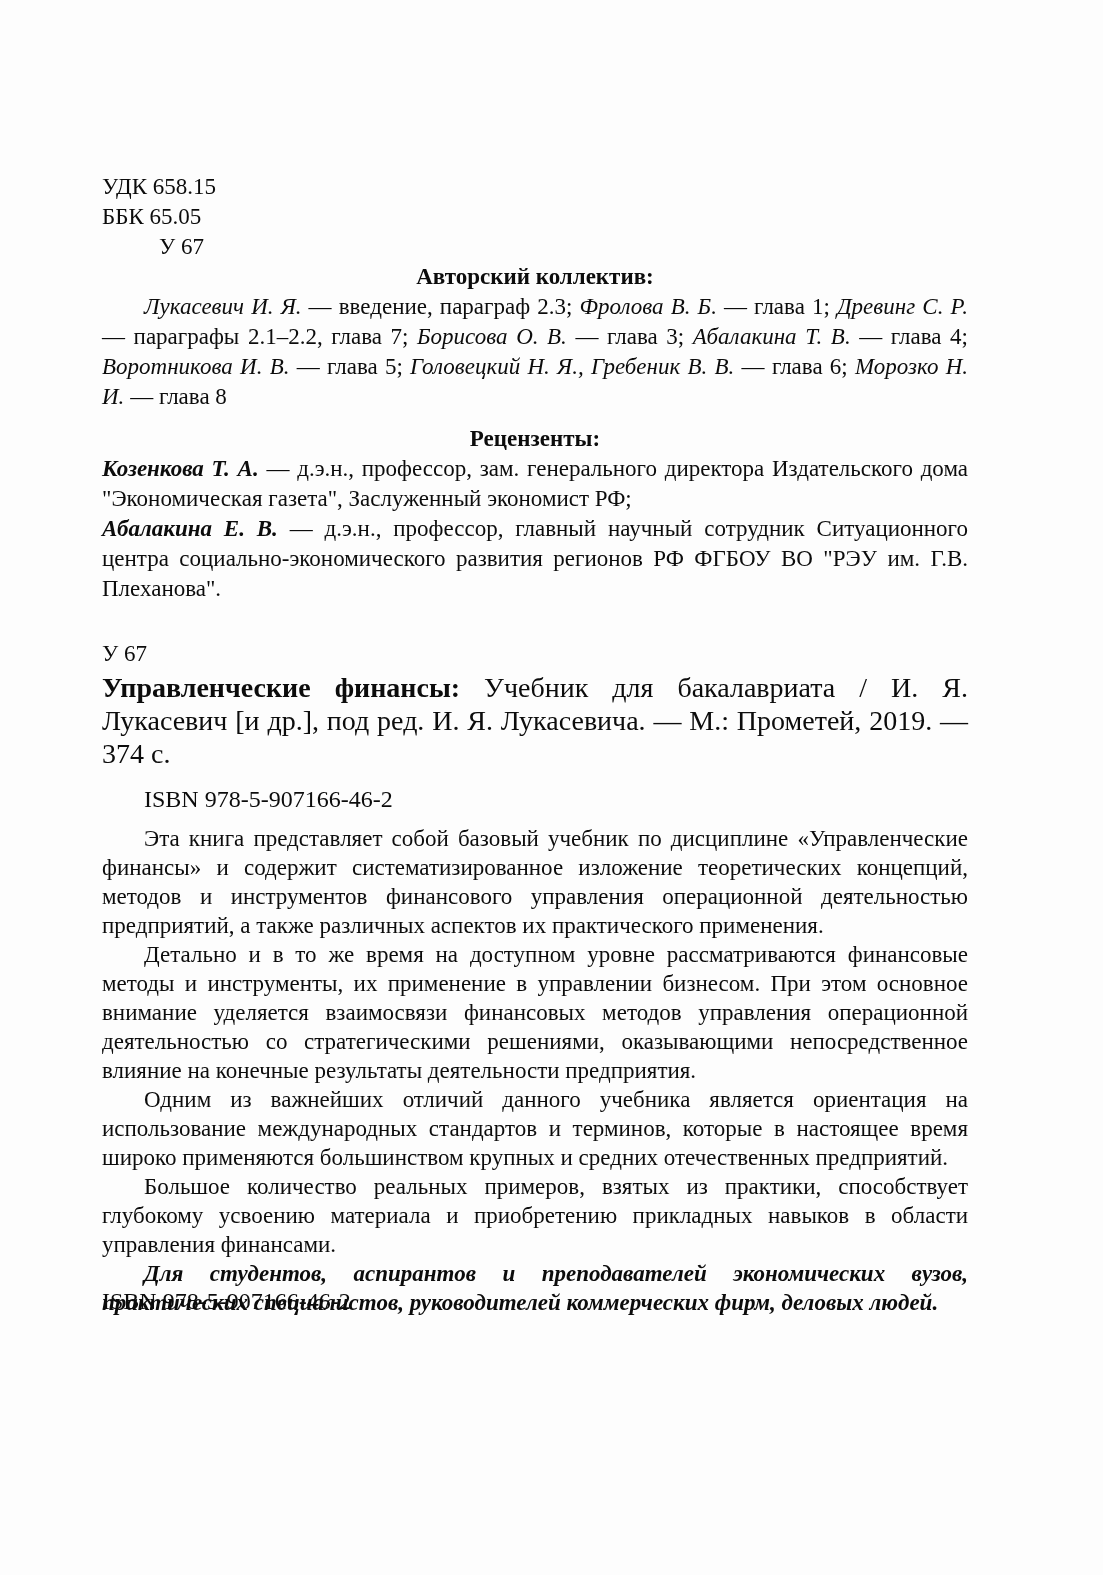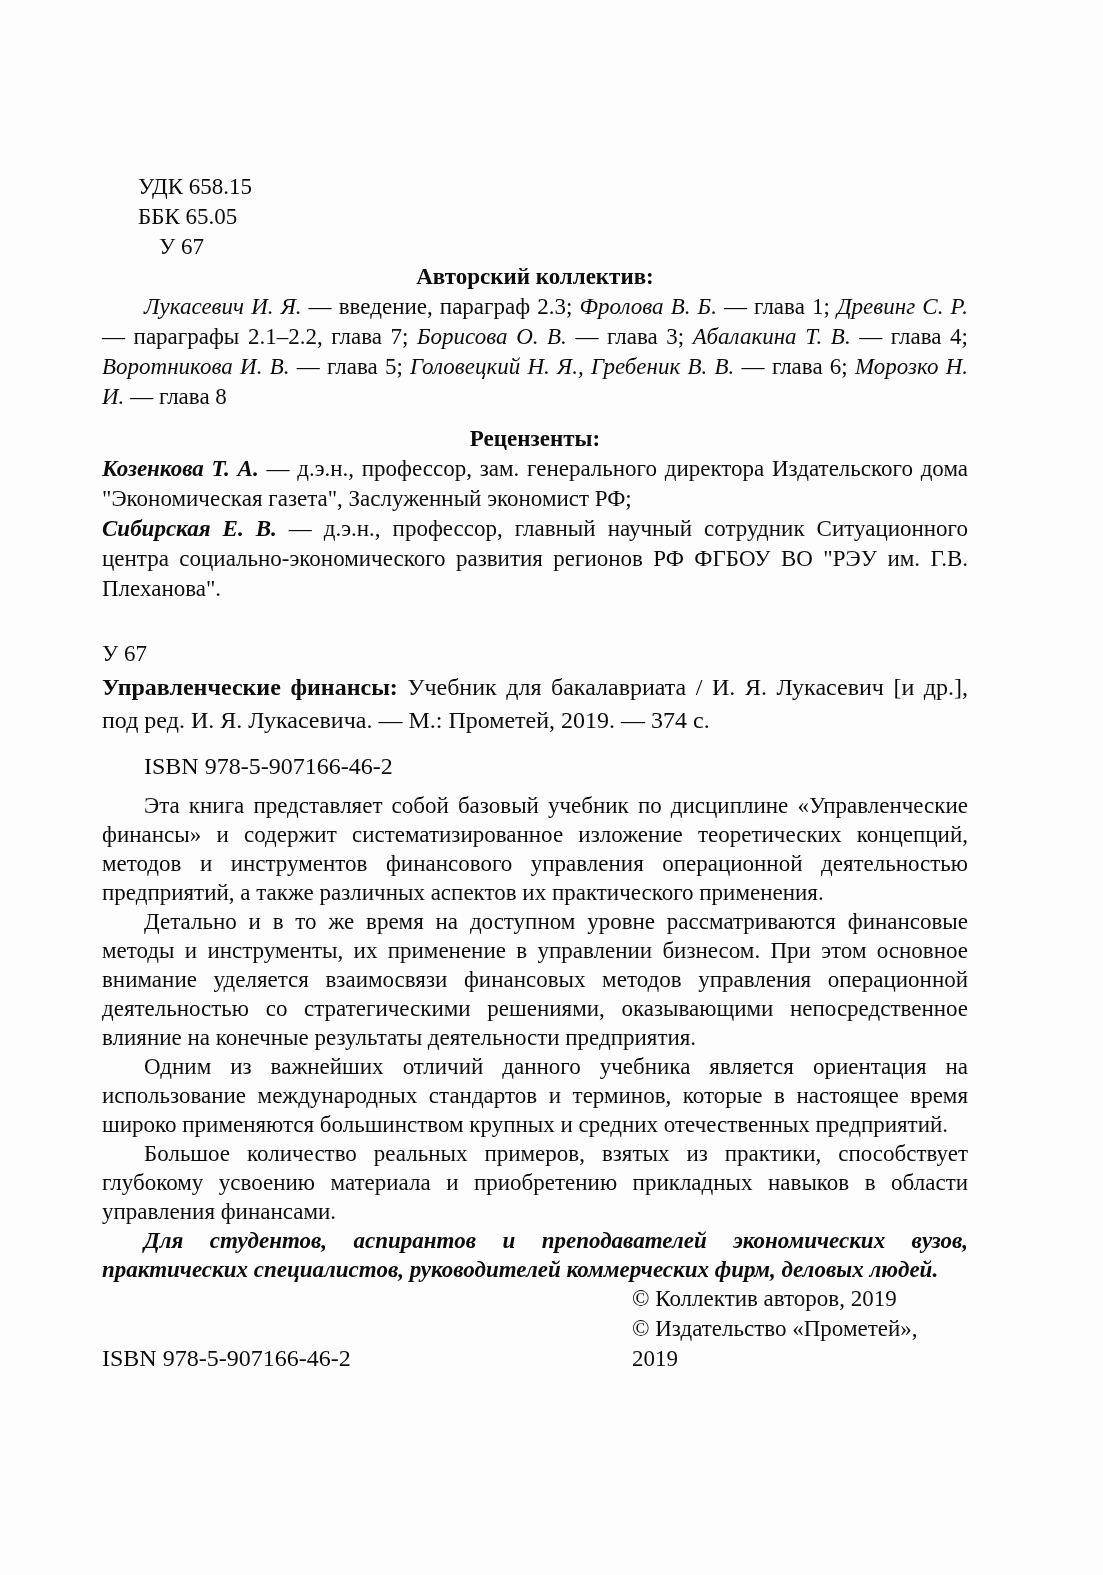--- a/index.html
+++ b/index.html
@@ -12,33 +12,33 @@
     line-height: 30px;
     -webkit-font-smoothing: antialiased;
   }
   .page {
     box-sizing: border-box;
     width: 1103px; height: 1575px;
     padding: 172px 135px 40px 102px;
     overflow: hidden;
   }
   p { margin: 0; text-align: justify; }
-  .head-line { text-align: left; margin-left: 36px; }
+  .head-line { text-align: left; }
   .code-indent { margin-left: 57px; }
   .section-heading {
     text-align: center;
     font-weight: bold;
   }
   .reviewers-heading { margin-top: 12px; }
   .pi { text-indent: 42px; }
   .name-italic { font-style: italic; }
   .name-bold-italic { font-style: italic; font-weight: bold; margin-top: 24px; }
   .catalog-code { margin-top: 35px; text-align: left; }
   .book-title {
-    font-size: 24px;
+    font-size: 28px;
     line-height: 33px;
     margin-top: 2px;
   }
   .title-bold { font-weight: bold; }
   .isbn-line {
     margin-top: 14px;
     margin-bottom: 10px;
     font-size: 24px;
     text-align: left;
     text-indent: 42px;
@@ -67,37 +67,33 @@
   <p class="head-line code-indent">У 67</p>
 
   <p class="section-heading">Авторский коллектив:</p>
 
   <p class="pi"><span class="name-italic">Лукасевич И. Я.</span><span> — введение, параграф 2.3; </span><span class="name-italic">Фролова В. Б.</span><span> — глава 1; </span><span class="name-italic">Древинг С. Р.</span><span> — параграфы 2.1–2.2, глава 7; </span><span class="name-italic">Борисова О. В.</span><span> — глава 3; </span><span class="name-italic">Абалакина Т. В.</span><span> — глава 4; </span><span class="name-italic">Воротникова И. В.</span><span> — глава 5; </span><span class="name-italic">Головецкий Н. Я., Гребеник В. В.</span><span> — глава 6; </span><span class="name-italic">Морозко Н. И.</span><span> — глава 8</span></p>
 
   <p class="section-heading reviewers-heading">Рецензенты:</p>
 
   <p><span class="name-bold-italic">Козенкова Т. А.</span><span> — д.э.н., профессор, зам. генерального директора Издательского дома "Экономическая газета", Заслуженный экономист РФ;</span></p>
 
-  <p><span class="name-bold-italic">Сибирская Е. В.</span><span> — д.э.н., профессор, главный научный сотрудник Ситуационного центра социально-экономического развития регионов РФ ФГБОУ ВО "РЭУ им. Г.В. Плеханова".</span></p>
+  <p><span class="name-bold-italic">Абалакина Е. В.</span><span> — д.э.н., профессор, главный научный сотрудник Ситуационного центра социально-экономического развития регионов РФ ФГБОУ ВО "РЭУ им. Г.В. Плеханова".</span></p>
 
   <p class="catalog-code">У 67</p>
 
   <p class="book-title"><span class="title-bold">Управленческие финансы:</span><span> Учебник для бакалавриата / И. Я. Лукасевич [и др.], под ред. И. Я. Лукасевича. — М.: Прометей, 2019. — 374 с.</span></p>
 
   <p class="isbn-line">ISBN 978-5-907166-46-2</p>
 
   <div class="annotation">
     <p class="pi">Эта книга представляет собой базовый учебник по дисциплине «Управленческие финансы» и содержит систематизированное изложение теоретических концепций, методов и инструментов финансового управления операционной деятельностью предприятий, а также различных аспектов их практического применения.</p>
     <p class="pi">Детально и в то же время на доступном уровне рассматриваются финансовые методы и инструменты, их применение в управлении бизнесом. При этом основное внимание уделяется взаимосвязи финансовых методов управления операционной деятельностью со стратегическими решениями, оказывающими непосредственное влияние на конечные результаты деятельности предприятия.</p>
     <p class="pi">Одним из важнейших отличий данного учебника является ориентация на использование международных стандартов и терминов, которые в настоящее время широко применяются большинством крупных и средних отечественных предприятий.</p>
     <p class="pi">Большое количество реальных примеров, взятых из практики, способствует глубокому усвоению материала и приобретению прикладных навыков в области управления финансами.</p>
     <p class="pi audience">Для студентов, аспирантов и преподавателей экономических вузов, практических специалистов, руководителей коммерческих фирм, деловых людей.</p>
   </div>
 
   <div class="footer">
-    <div class="footer-copy">
-      <div>© Коллектив авторов, 2019</div>
-      <div>© Издательство «Прометей», 2019</div>
-    </div>
     <div class="footer-isbn">ISBN 978-5-907166-46-2</div>
   </div>
 
 </div>
 
 </body></html>

